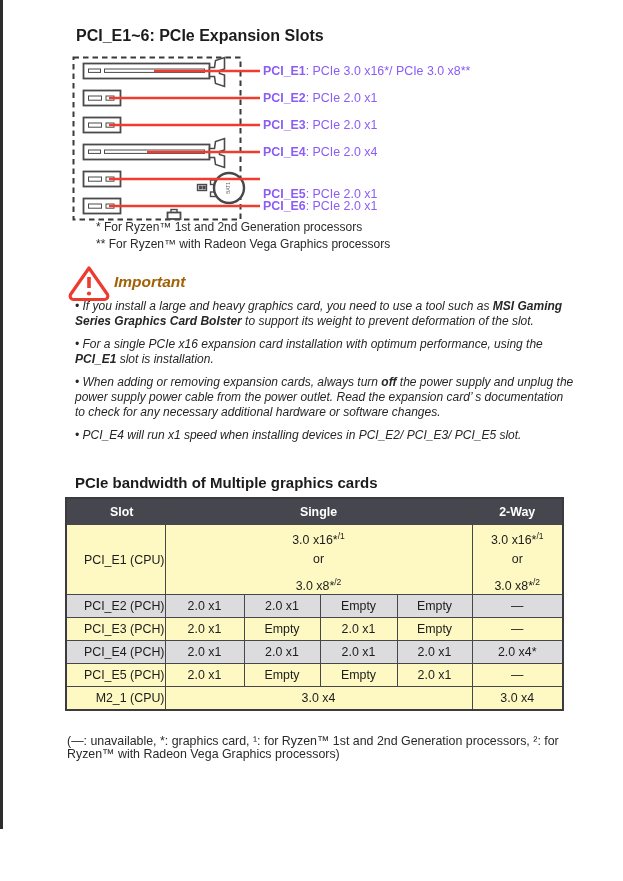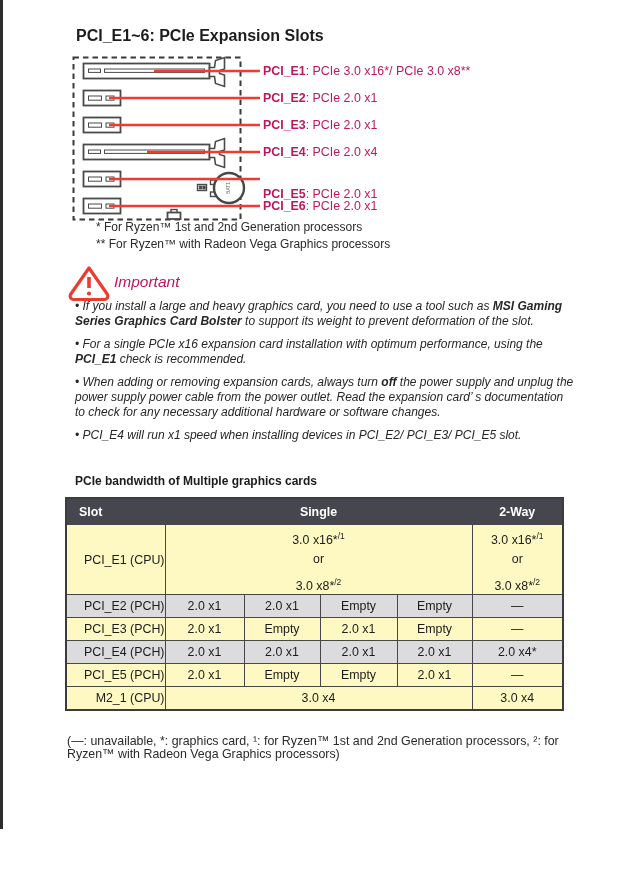--- a/index.html
+++ b/index.html
@@ -4,34 +4,34 @@
 <style>
   html,body{margin:0;padding:0;}
   body{
     width:623px;height:881px;background:#ffffff;overflow:hidden;position:relative;
     font-family:"Liberation Sans",sans-serif;color:#222;
   }
   .abs{position:absolute;}
   #left-strip{left:0;top:0;width:3px;height:829px;background:#2c2c2e;}
   #page-title{left:76px;top:27px;font-size:16px;font-weight:bold;color:#1c1c1e;}
   #diagram-svg{left:64px;top:54px;}
-  .slot-label{left:263px;font-size:12.4px;line-height:16px;color:#be185d;white-space:nowrap;}
+  .slot-label{left:263px;font-size:12.4px;line-height:16px;color:#8b5cf6;white-space:nowrap;}
   .slot-label b{font-weight:bold;}
   .diagram-note{left:88px;font-size:12px;color:#2a2a2a;white-space:nowrap;margin-left:8px;}
   #important-icon{left:66px;top:264px;}
-  #important-heading{left:114px;top:273px;font-size:15.5px;font-weight:normal;font-style:italic;color:#be185d;}
+  #important-heading{left:114px;top:273px;font-size:15.5px;font-weight:bold;font-style:italic;color:#a16207;}
   #bullets{left:75px;top:299px;width:499px;font-size:12px;font-style:italic;line-height:15.4px;color:#262626;}
   #bullets p{margin:0 0 7px 0;}
   #bullets .b{font-weight:bold;}
-  #bandwidth-heading{left:75px;top:474px;font-size:12px;font-weight:bold;color:#1c1c1e;}
+  #bandwidth-heading{left:75px;top:474px;font-size:15px;font-weight:bold;color:#1c1c1e;}
   #bandwidth-table{left:65px;top:497px;border-collapse:collapse;table-layout:fixed;width:497px;
     border:2px solid #3c3c40;font-size:12.4px;color:#1c1c1c;}
   #bandwidth-table th,#bandwidth-table td{border:1px solid #47474b;padding:0;vertical-align:middle;}
   #bandwidth-table thead th{background:#46464e;color:#ffffff;font-weight:bold;height:25px;text-align:center;}
-  #bandwidth-table thead th.slot-h{text-align:left;padding-left:12px;}
+  #bandwidth-table thead th.slot-h{text-align:center;padding-left:12px;}
   #bandwidth-table tbody td{text-align:center;height:22px;background:#fef9c3;}
   #bandwidth-table tbody td.slot{text-align:right;padding-left:7px;}
   #bandwidth-table tbody tr.shaded td{background:#dcdcde;margin-left:20px;}
   #bandwidth-table tbody tr:first-child{height:69px;}
   #bandwidth-table .ln{height:23px;line-height:23px;}
   #bandwidth-table sup{font-size:8.5px;}
   #table-footnote{left:67px;top:735px;width:502px;font-size:12.4px;line-height:13px;color:#2a2a2a;}
 </style>
 </head>
 <body>
@@ -121,21 +121,21 @@
 
 <svg class="abs" id="important-icon" width="46" height="38" viewBox="0 0 46 38">
   <path d="M23,4 L41.5,30.5 a3.4,3.4 0 0 1 -2.8,5 H7.3 a3.4,3.4 0 0 1 -2.8,-5 Z" fill="none" stroke="#ed3b2f" stroke-width="3.2" stroke-linejoin="round"></path>
   <line x1="23" y1="13" x2="23" y2="24" stroke="#ed3b2f" stroke-width="3.6"></line>
   <circle cx="23" cy="29.5" r="2.1" fill="#ed3b2f"></circle>
 </svg>
 <div class="abs" id="important-heading">Important</div>
 
 <div class="abs" id="bullets">
   <p><span>• If you install a large and heavy graphics card, you need to use a tool such as </span><span class="b">MSI Gaming Series Graphics Card Bolster</span><span> to support its weight to prevent deformation of the slot.</span></p>
-  <p><span>• For a single PCIe x16 expansion card installation with optimum performance, using the </span><span class="b">PCI_E1</span><span> check is recommended.</span></p>
+  <p><span>• For a single PCIe x16 expansion card installation with optimum performance, using the </span><span class="b">PCI_E1</span><span> slot is installation.</span></p>
   <p><span>• When adding or removing expansion cards, always turn </span><span class="b">off</span><span> the power supply and unplug the power supply power cable from the power outlet. Read the expansion card’ s documentation to check for any necessary additional hardware or software changes.</span></p>
   <p><span>• PCI_E4 will run x1 speed when installing devices in PCI_E2/ PCI_E3/ PCI_E5 slot.</span></p>
 </div>
 
 <div class="abs" id="bandwidth-heading">PCIe bandwidth of Multiple graphics cards</div>
 
 <table class="abs" id="bandwidth-table">
   <colgroup>
     <col style="width:99px">
       <col style="width:79px">

